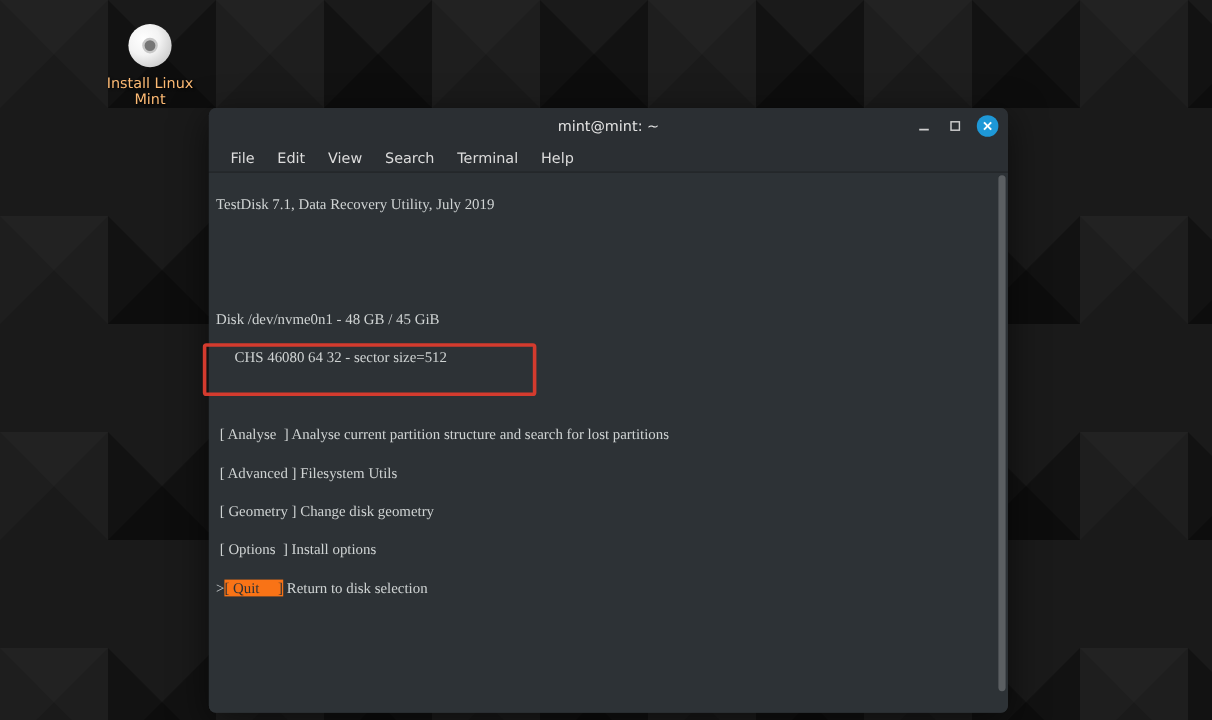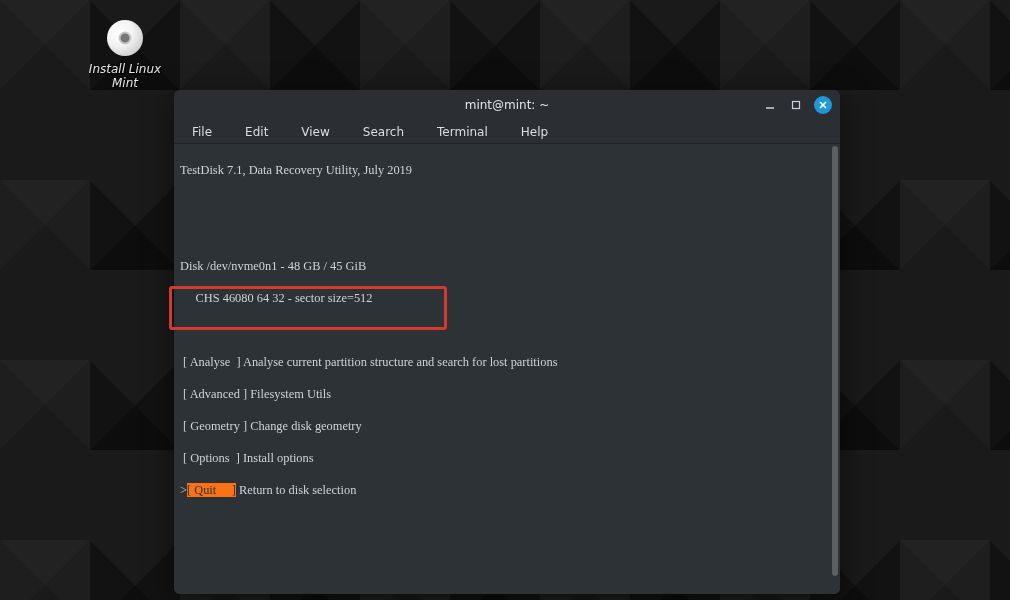--- a/index.html
+++ b/index.html
@@ -45,24 +45,23 @@
       top: 50%;
       left: 50%;
       transform: translate(-50%, -50%);
       width: 9px;
       height: 9px;
       border-radius: 50%;
       background: #767676;
       border: 2px solid #c7c7c7;
     }
     .desktop-icon-label {
-      color: #e5e5e5;
+      color: #fdba74;
       font-size: 12px;
       text-shadow: 1px 1px 2px rgba(0,0,0,0.9);
-      font-style: italic;
     }
     
     .window {
       position: absolute;
       top: 58px;
       left: 174px;
       width: 666px;
       height: 504px;
       background: #2d3236;
       border-radius: 6px;
@@ -112,21 +111,21 @@
       width: 18px;
       height: 18px;
       font-size: 11px;
       font-weight: bold;
     }
     .menubar {
       height: 24px;
       background: #2b2f33;
       display: flex;
       align-items: center;
-      gap: 17px;
+      gap: 3px;
       padding: 0 10px;
       border-bottom: 1px solid rgba(0,0,0,0.25);
     }
     .menu-item {
       color: #dcdcdc;
       font-size: 12px;
       padding: 2px 8px;
       cursor: pointer;
     }
     .terminal-body {

